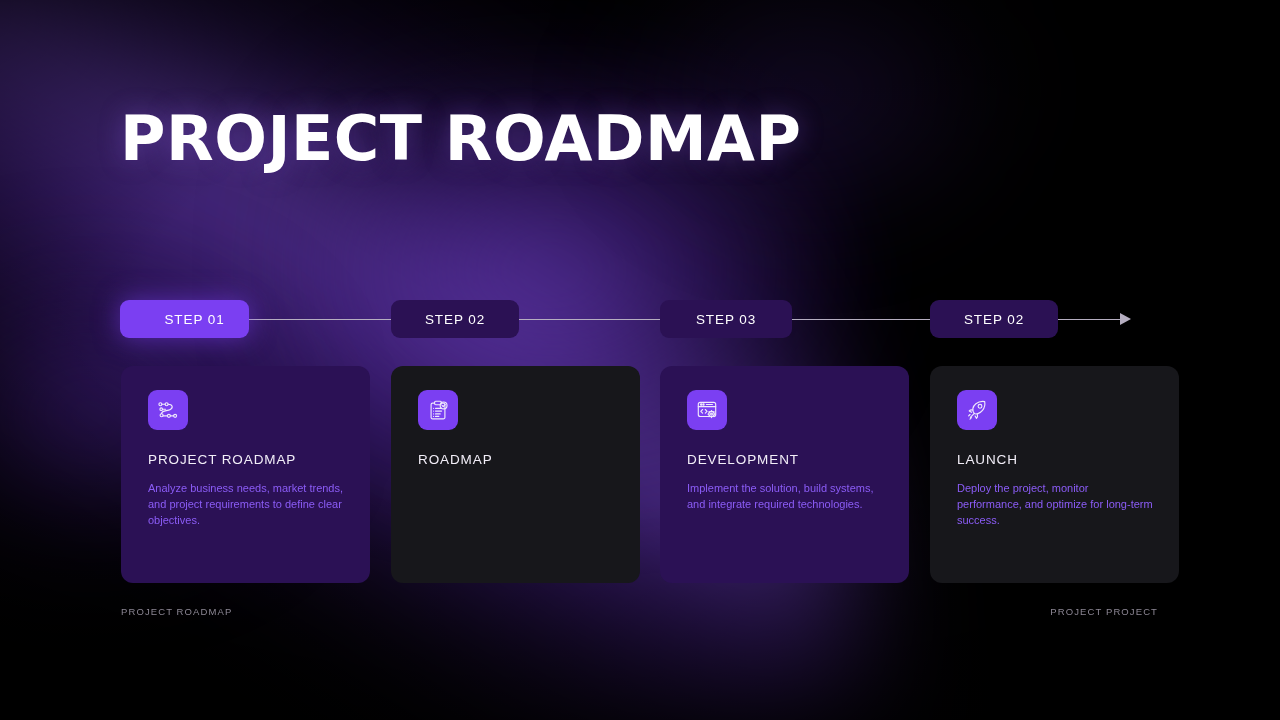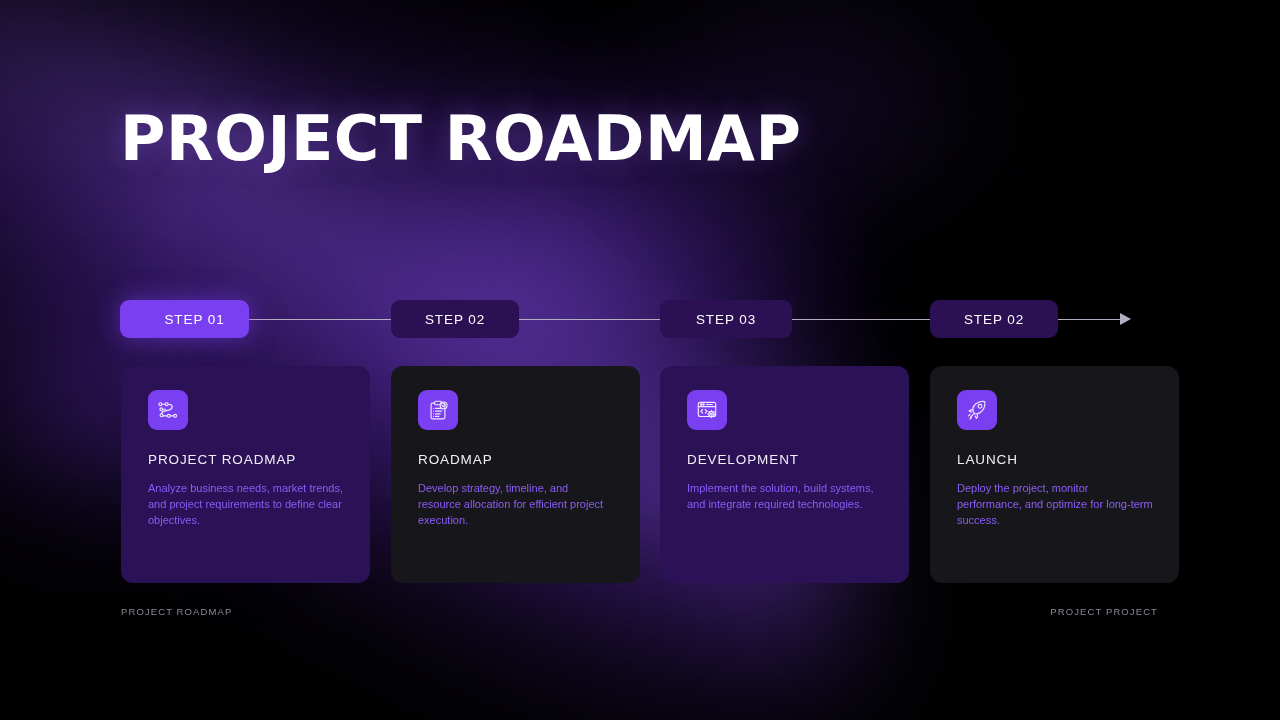--- a/index.html
+++ b/index.html
@@ -256,21 +256,20 @@
             <path d="M9.5 13.1 H15.6"></path>
           <path d="M7.6 15.9 h0.01"></path>
             <path d="M9.5 15.9 H14.2"></path>
           <path d="M7.6 18.4 h0.01"></path>
             <path d="M9.5 18.4 H12.8"></path>
           <circle cx="17.6" cy="7.4" r="3.4"></circle>
           <path d="M16.1 7.5 L17.2 8.6 L19.2 6.3"></path>
         </svg>
       </div>
       <div class="card-heading">ROADMAP</div>
-      <div class="card-body">Develop strategy, timeline, and resource allocation for efficient project execution.</div>
     </div>
 
     <div class="card dark" style="left:809px;">
       <div class="card-icon">
         <svg width="24" height="24" viewBox="0 0 24 24" fill="none" stroke="#efe9fb" stroke-width="1.15" stroke-linecap="round" stroke-linejoin="round">
           <path d="M9.2 15.4 C6.6 12.8 7.6 8.4 10.9 5.8 C13.3 3.9 16.9 3.1 19.7 3.6
                    C20.2 6.4 19.4 10.0 17.5 12.4 C14.9 15.7 10.5 16.7 9.2 15.4 Z"></path>
           <circle cx="15.0" cy="8.3" r="1.9"></circle>
           <path d="M9.3 15.4 L7.1 17.6"></path>
           <path d="M8.0 12.0 C6.4 11.6 5.0 12.0 4.2 12.9 L6.6 14.3"></path>

